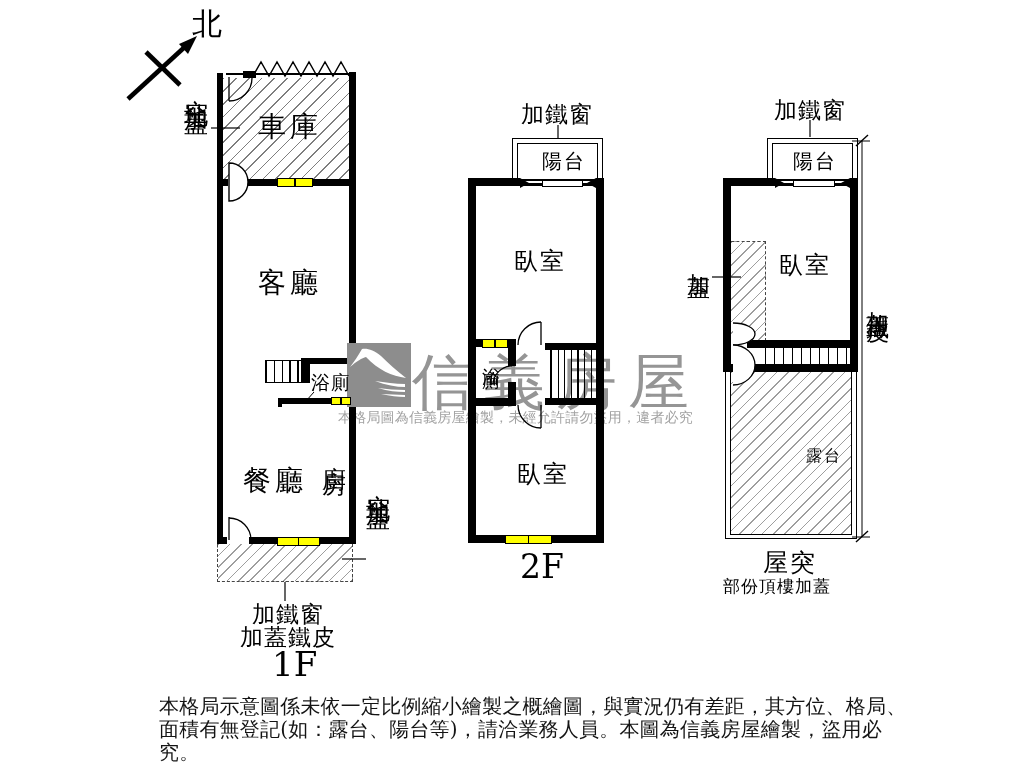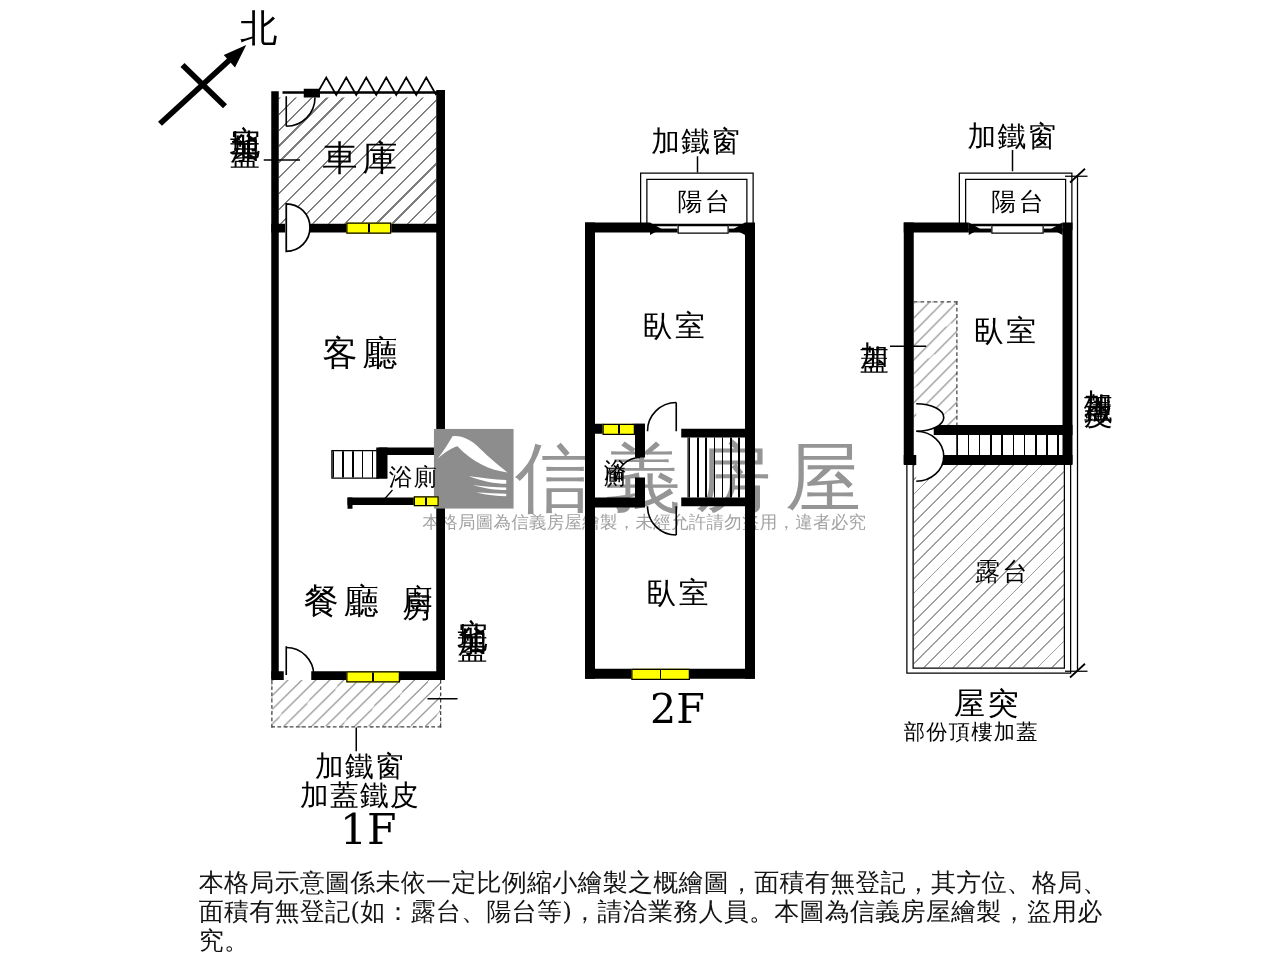--- a/index.html
+++ b/index.html
@@ -130,21 +130,21 @@
        border-top:1.5px dashed #444;border-right:1.5px dashed #444;"></div>
   <div class="vlbl" style="left:687px;top:255px;font-size:23px;letter-spacing:3px;">加蓋</div>
 
   <div class="wall" style="left:747px;top:340px;width:111px;height:8px;"></div>
   <div class="abs" style="left:765px;top:348px;width:88px;height:16px;z-index:2;
        background-image:repeating-linear-gradient(90deg,#000 0,#000 1.3px,transparent 1.3px,transparent 9px);"></div>
   <div class="wall" style="left:723px;top:364px;width:135px;height:8px;"></div>
 
   <div class="box" style="left:725px;top:371px;width:132px;height:168px;"></div>
   <div class="box2 hatch-lt" style="left:730px;top:371px;width:122px;height:164px;"></div>
-  <div class="lbl" style="left:780px;top:447px;font-size:20px;letter-spacing:2px;background:rgba(255,255,255,.0);">露台</div>
+  <div class="lbl" style="left:806px;top:447px;font-size:16px;letter-spacing:2px;background:rgba(255,255,255,.0);">露台</div>
 
   <div class="vlbl" style="left:866px;top:293px;font-size:23px;letter-spacing:3px;">加蓋鐵皮</div>
 
   <div class="lbl" style="left:763px;top:549px;font-size:25px;letter-spacing:2px;">屋突</div>
   <div class="lbl" style="left:723px;top:577px;font-size:17px;letter-spacing:1px;">部份頂樓加蓋</div>
 
   <svg id="logo" style="left:347px;top:343px;" width="64" height="64" viewBox="0 0 64 64">
     <rect x="0" y="0" width="64" height="64" fill="#8d8d8d"></rect>
     <path d="M15,6 C11,13 7,19 3,24 C10,18 15,15 19,14 C31,27 45,33 59,35 C49,27 41,20 34,13 C27,7 20,5 15,6 Z" fill="#ffffff"></path>
     <path d="M28,38 C39,42 49,44 58,44 L58,41 C48,41 38,39 28,38 Z" fill="#ffffff"></path>
@@ -205,17 +205,17 @@
     <g stroke="#000" stroke-width="1">
       <line x1="862" y1="141" x2="862" y2="537"></line>
       <line x1="852" y1="141" x2="870" y2="141"></line>
       <line x1="852" y1="537" x2="870" y2="537"></line>
       <line x1="856" y1="146" x2="868" y2="135" stroke-width="1.4"></line>
       <line x1="856" y1="542" x2="868" y2="531" stroke-width="1.4"></line>
     </g>
   </svg>
 
   <div id="disclaimer">
-    <div>本格局示意圖係未依一定比例縮小繪製之概繪圖，面積有無登記，其方位、格局、</div>
+    <div>本格局示意圖係未依一定比例縮小繪製之概繪圖，與實況仍有差距，其方位、格局、</div>
     <div>面積有無登記(如：露台、陽台等)，請洽業務人員。本圖為信義房屋繪製，盜用必究。</div>
   </div>
 
 </div>
 
 </body></html>

